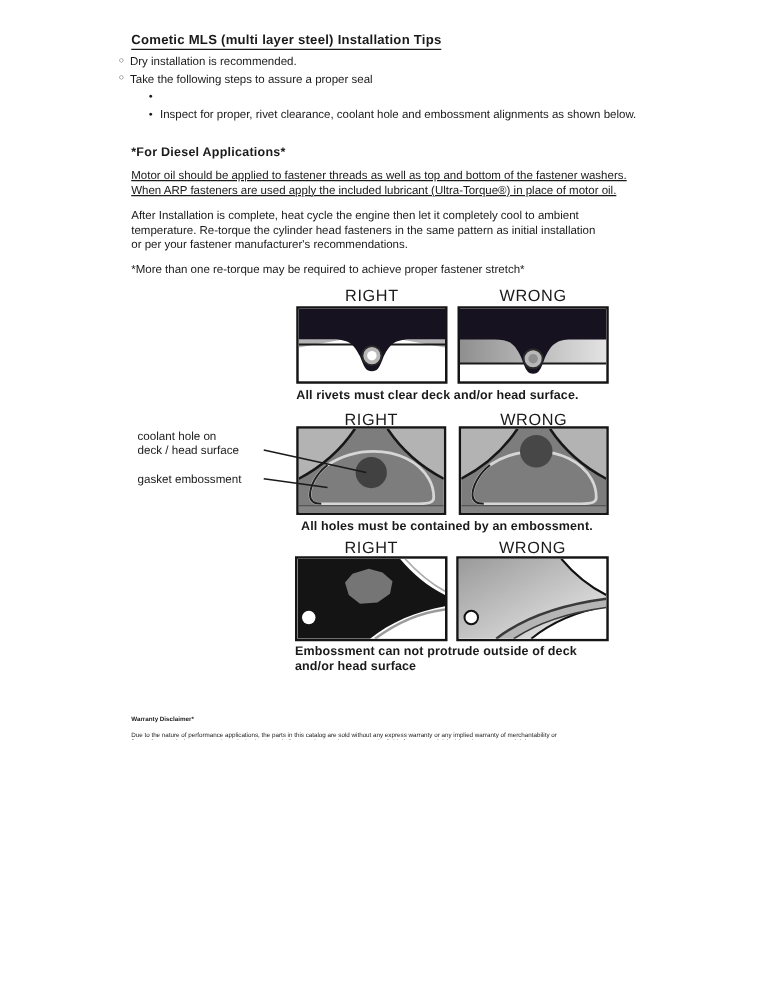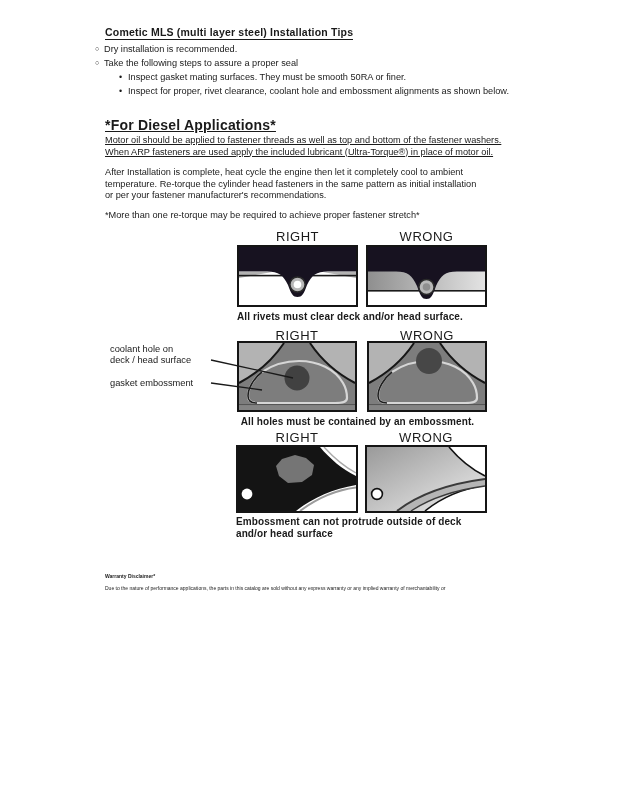--- a/index.html
+++ b/index.html
@@ -11,21 +11,21 @@
   .pre{white-space:pre-line;}
   .doc-title{
     font-size:10.5px;font-weight:bold;letter-spacing:.2px;
     border-bottom:1.5px solid #1a1a1a;padding-bottom:1px;display:inline-block;
   }
   .bullets{font-size:9.2px;line-height:14px;}
   .b-row{display:flex;align-items:flex-start;}
   .b-marker{width:9px;flex:0 0 9px;font-size:7px;line-height:14px;text-align:left;}
   .b-sub{margin-left:24px;}
   .b-sub .b-marker{font-size:9px;}
-  .sec-head{font-size:14px;font-weight:bold;letter-spacing:.2px;text-decoration:underline;}
+  .sec-head{font-size:10px;font-weight:bold;letter-spacing:.2px;}
   .body-par{font-size:9.2px;line-height:11.6px;width:470px;}
   .dg-head{font-size:13px;font-weight:500;letter-spacing:.5px;text-align:center;}
   .dg-box{border:2px solid #151515;box-sizing:border-box;background:#fff;}
   .dg-box svg{display:block;width:100%;height:100%;}
   .dg-cap{font-size:10px;font-weight:600;letter-spacing:.1px;line-height:11.5px;}
   .dg-label{font-size:9.3px;line-height:11px;text-align:left;}
   .legal{
     width:830px;font-size:10px;line-height:11.5px;color:#222;
     transform:scale(0.5);transform-origin:0 0;
   }
@@ -46,21 +46,20 @@
     <div class="b-row">
       <span class="b-marker">○</span>
       <span>Dry installation is recommended.</span>
     </div>
     <div class="b-row">
       <span class="b-marker">○</span>
       <span>Take the following steps to assure a proper seal</span>
     </div>
     <div class="b-row b-sub">
       <span class="b-marker">•</span>
-      <span>Inspect gasket mating surfaces.  They must be smooth 50RA or finer.</span>
     </div>
     <div class="b-row b-sub">
       <span class="b-marker">•</span>
       <span>Inspect for proper, rivet clearance, coolant hole and embossment alignments as shown below.</span>
     </div>
   </div>
 
   <div class="abs sec-head" style="left:105px;top:117px;">*For Diesel Applications*</div>
   <div class="abs body-par pre" style="left:105px;top:135px;text-decoration:underline;">Motor oil should be applied to fastener threads as well as top and bottom of the fastener washers.
 When ARP fasteners are used apply the included lubricant (Ultra-Torque®) in place of motor oil.</div>

